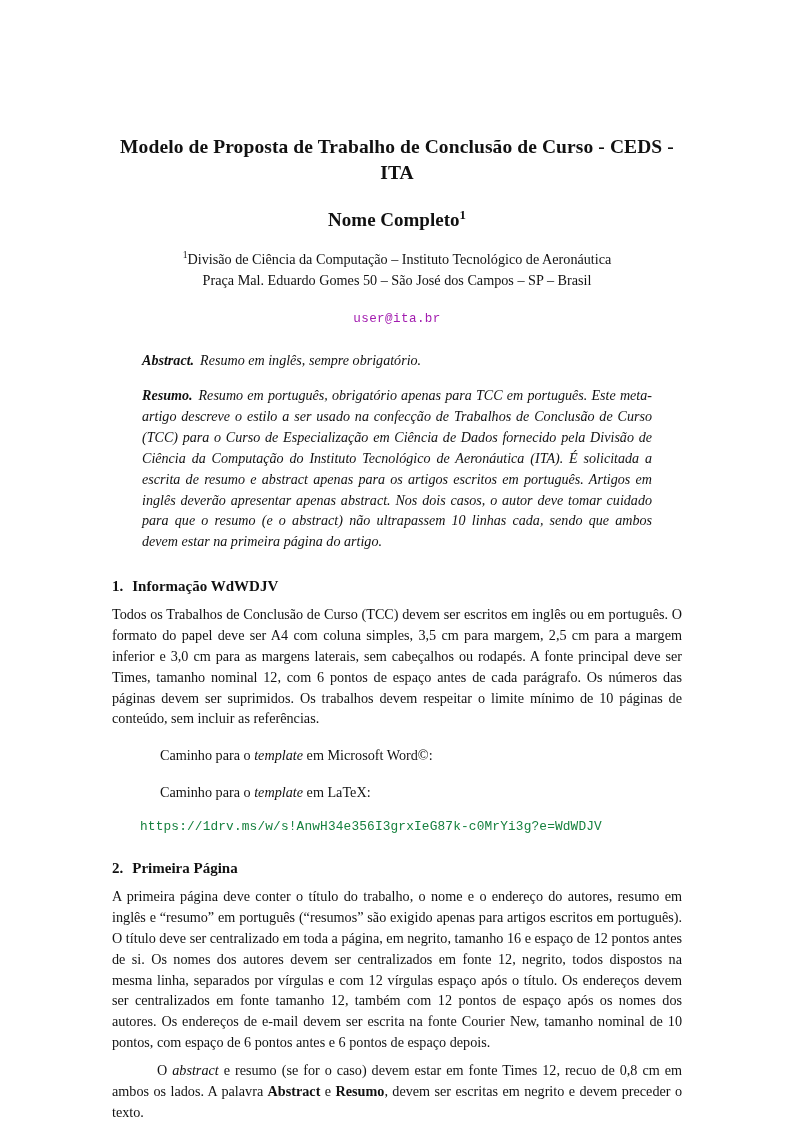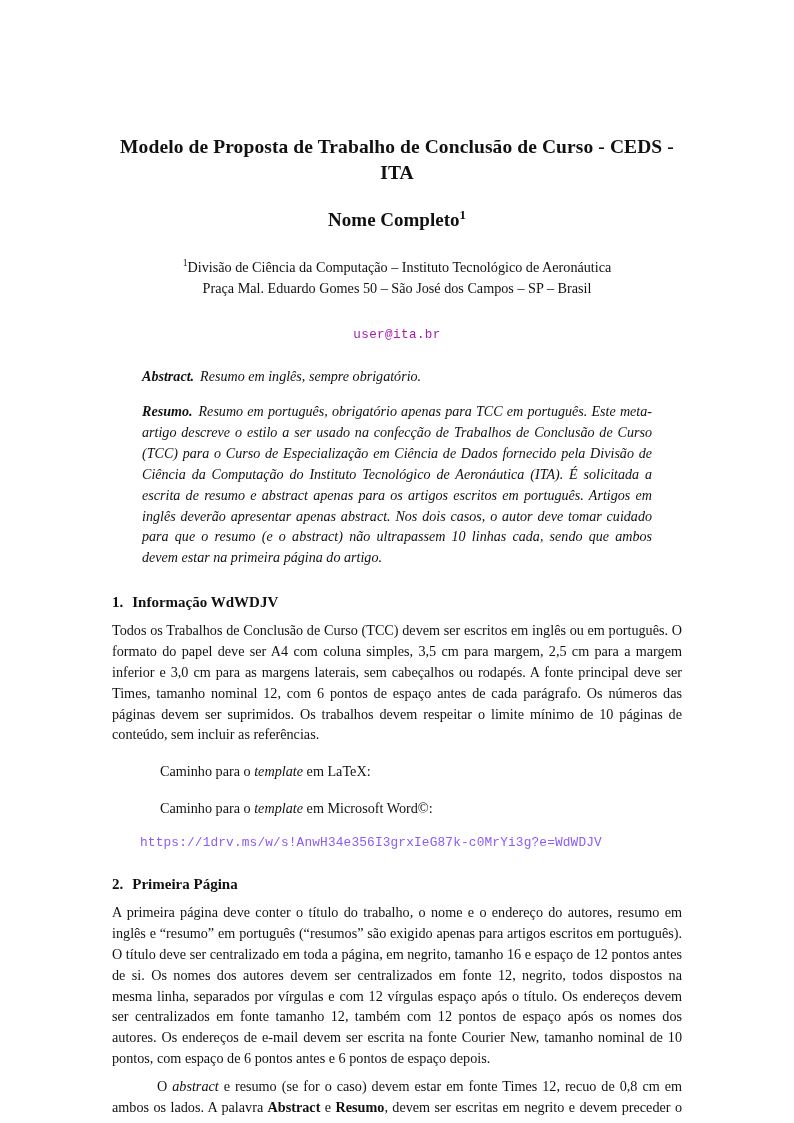--- a/index.html
+++ b/index.html
@@ -47,21 +47,21 @@
     font-size: 0.68em;
     vertical-align: super;
     line-height: 0;
     font-weight: normal;
   }
   .authors sup { font-weight: bold; }
   .affil {
     font-size: 14.2px;
     text-align: center;
     line-height: 1.48;
-    margin: 8px;
+    margin: 0;
     padding-top: 18px;
   }
   .email {
     font-family: "Liberation Mono", "DejaVu Sans Mono", monospace;
     font-size: 12.6px;
     text-align: center;
     color: #a21caf;
     margin: 0;
     padding-top: 20px;
     letter-spacing: 0.4px;
@@ -110,21 +110,21 @@
     font-size: 14.2px;
     line-height: 1.47;
     margin: 0 0 0 48px;
     padding-top: 16px;
   }
   .path-line i { font-style: italic; }
 
   .url-line {
     font-family: "Liberation Mono", "DejaVu Sans Mono", monospace;
     font-size: 12.8px;
-    color: #8b5cf6;
+    color: #15803d;
     margin: 0 0 0 28px;
     padding-top: 16px;
     letter-spacing: 0.15px;
     word-break: break-all;
   }
 </style>
 </head>
 <body>
 
 <div class="page">
@@ -150,25 +150,25 @@
     <div class="abs-block second">
       <b>Resumo.</b><span class="abs-gap"></span><span>Resumo em português, obrigatório apenas para TCC em português. Este meta-artigo descreve o estilo a ser usado na confecção de Trabalhos de Conclusão de Curso (TCC) para o Curso de Especialização em Ciência de Dados fornecido pela Divisão de Ciência da Computação do Instituto Tecnológico de Aeronáutica (ITA). É solicitada a escrita de resumo e abstract apenas para os artigos escritos em português. Artigos em inglês deverão apresentar apenas abstract. Nos dois casos, o autor deve tomar cuidado para que o resumo (e o abstract) não ultrapassem 10 linhas cada, sendo que ambos devem estar na primeira página do artigo.</span>
     </div>
 
     <h2 class="section-head">
       <span class="num">1.</span><span>Informação WdWDJV</span>
     </h2>
     <p class="body">Todos os Trabalhos de Conclusão de Curso (TCC) devem ser escritos em inglês ou em português. O formato do papel deve ser A4 com coluna simples, 3,5 cm para margem, 2,5 cm para a margem inferior e 3,0 cm para as margens laterais, sem cabeçalhos ou rodapés. A fonte principal deve ser Times, tamanho nominal 12, com 6 pontos de espaço antes de cada parágrafo. Os números das páginas devem ser suprimidos. Os trabalhos devem respeitar o limite mínimo de 10 páginas de conteúdo, sem incluir as referências.</p>
 
     <p class="path-line">
-      <span>Caminho para o </span><i>template</i><span> em LaTeX:</span>
+      <span>Caminho para o </span><i>template</i><span> em Microsoft Word©:</span>
     </p>
 
     <p class="path-line">
-      <span>Caminho para o </span><i>template</i><span> em Microsoft Word©:</span>
+      <span>Caminho para o </span><i>template</i><span> em LaTeX:</span>
     </p>
 
     <p class="url-line">https://1drv.ms/w/s!AnwH34e356I3grxIeG87k-c0MrYi3g?e=WdWDJV</p>
 
     <h2 class="section-head">
       <span class="num">2.</span><span>Primeira Página</span>
     </h2>
     <p class="body">A primeira página deve conter o título do trabalho, o nome e o endereço do autores, resumo em inglês e “resumo” em português (“resumos” são exigido apenas para artigos escritos em português). O título deve ser centralizado em toda a página, em negrito, tamanho 16 e espaço de 12 pontos antes de si. Os nomes dos autores devem ser centralizados em fonte 12, negrito, todos dispostos na mesma linha, separados por vírgulas e com 12 vírgulas espaço após o título. Os endereços devem ser centralizados em fonte tamanho 12, também com 12 pontos de espaço após os nomes dos autores. Os endereços de e-mail devem ser escrita na fonte Courier New, tamanho nominal de 10 pontos, com espaço de 6 pontos antes e 6 pontos de espaço depois.</p>
 
     <p class="body indent">

